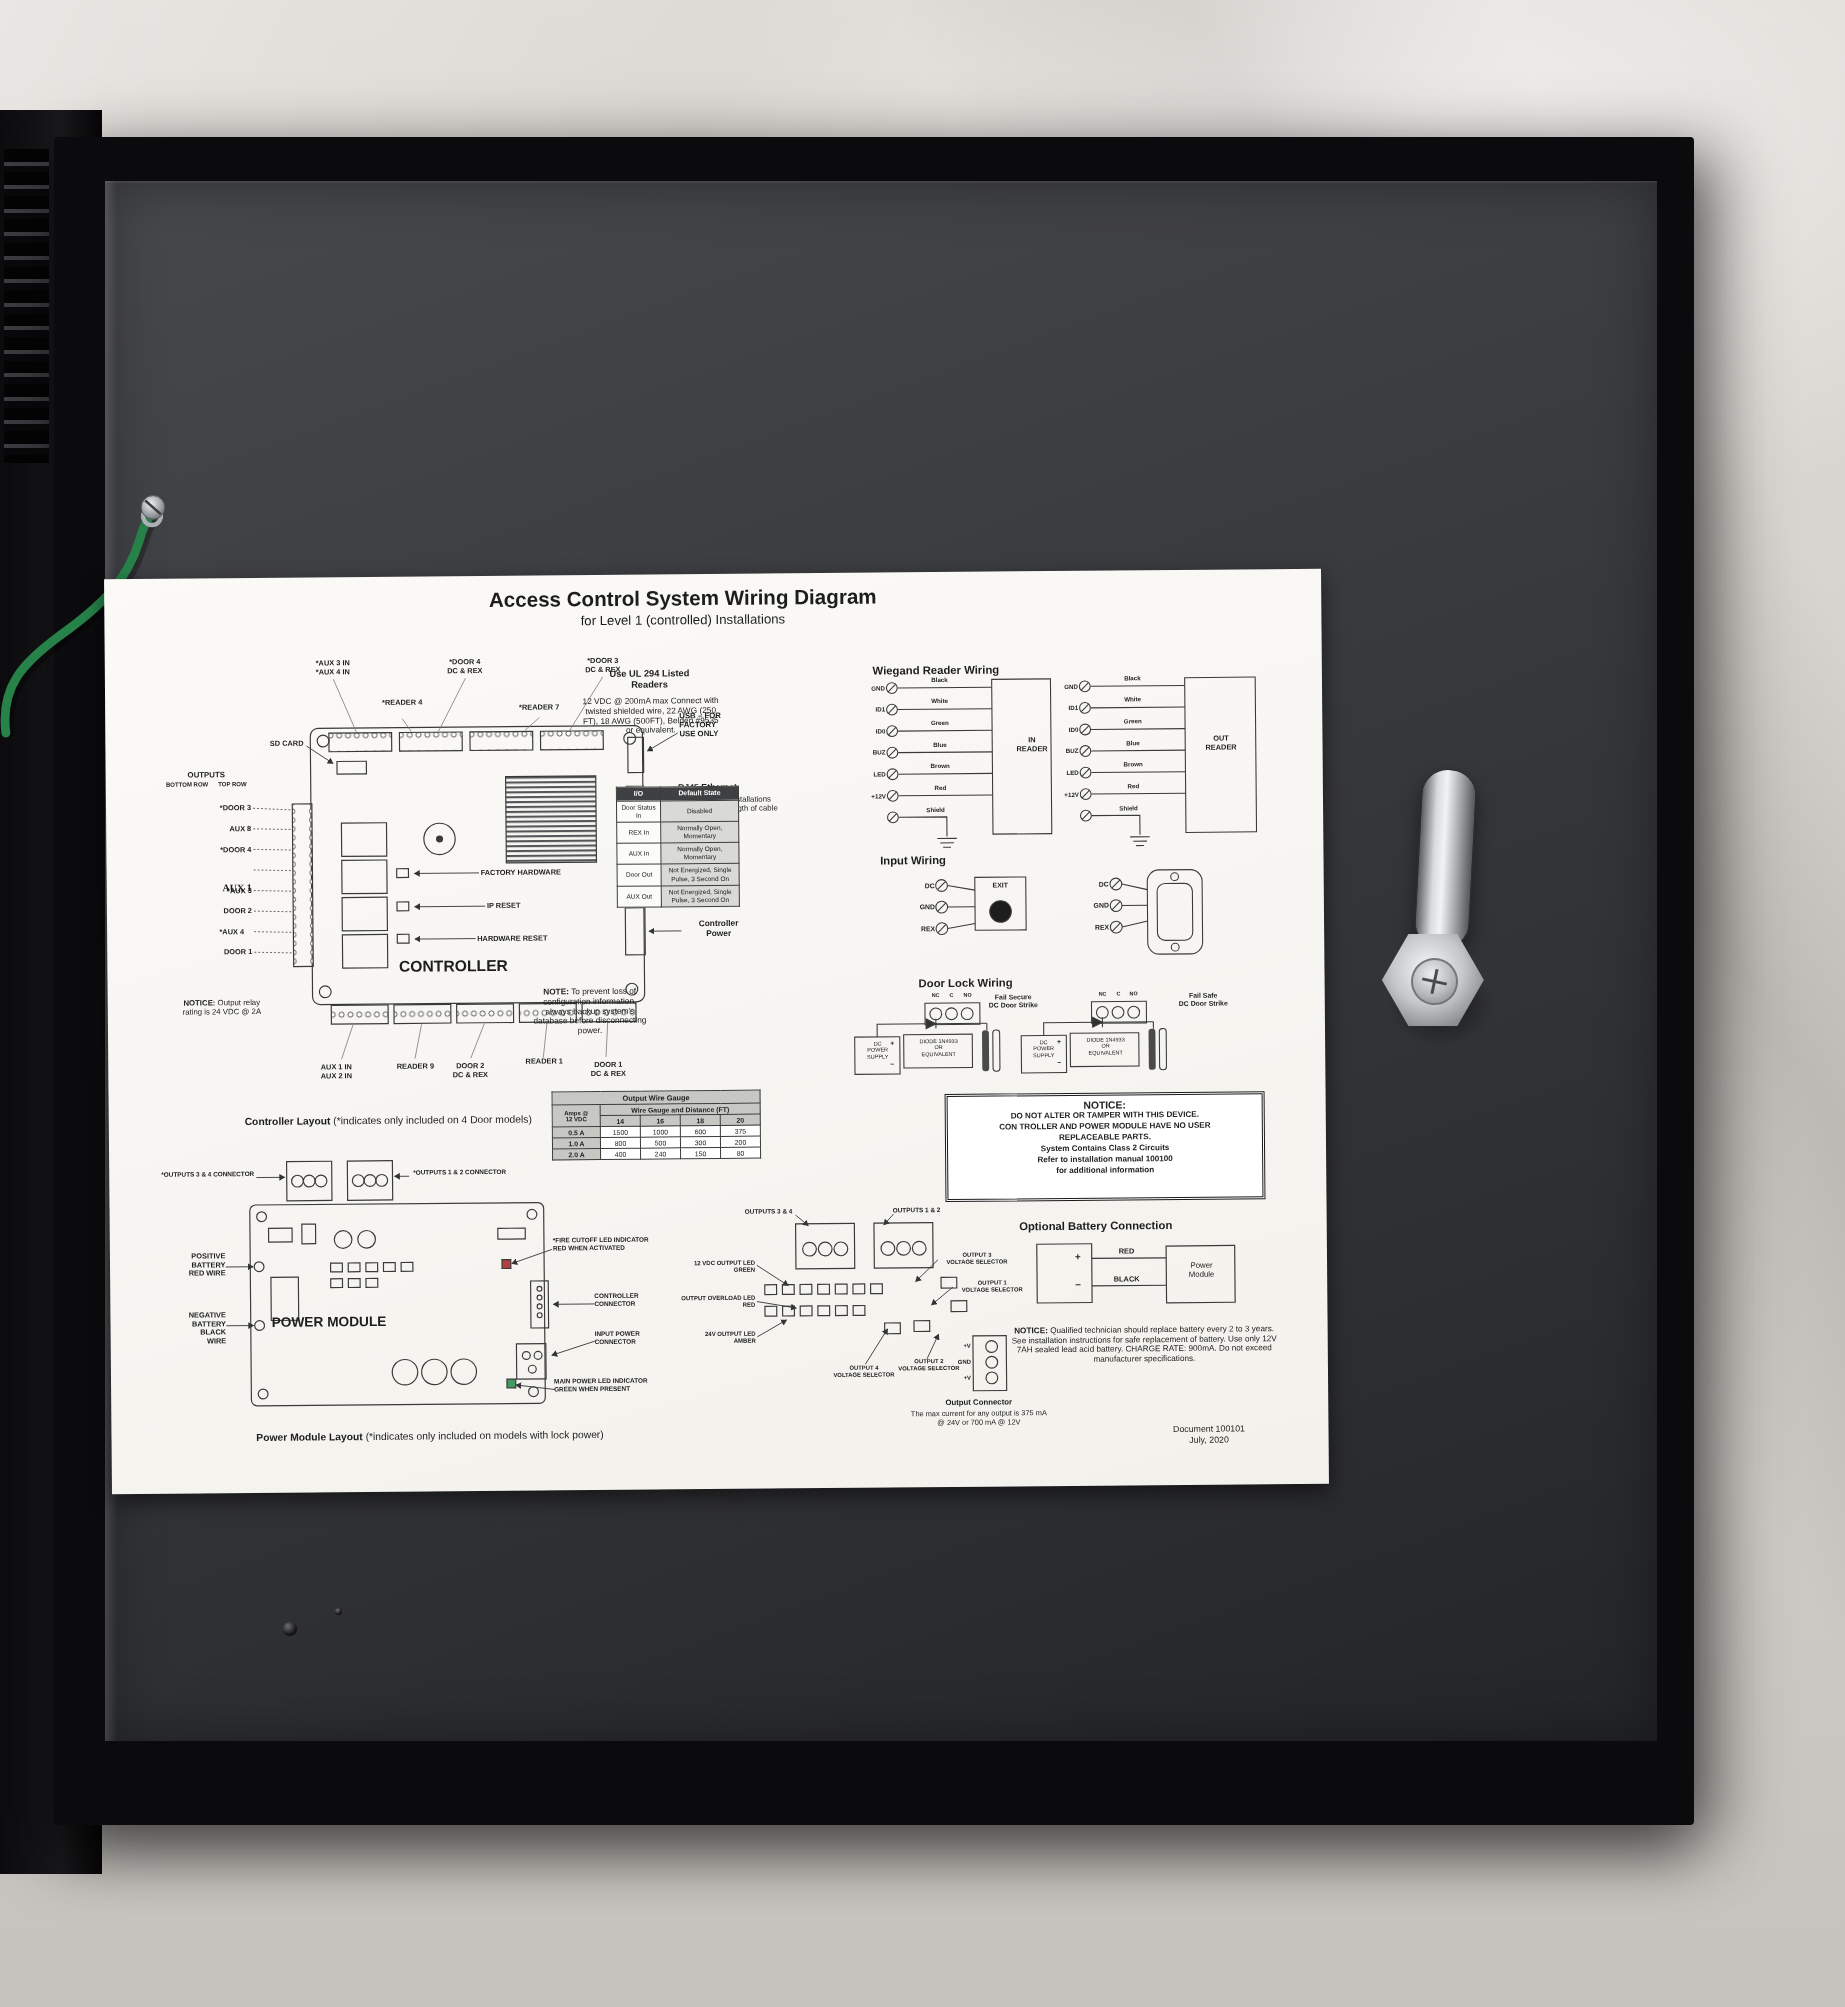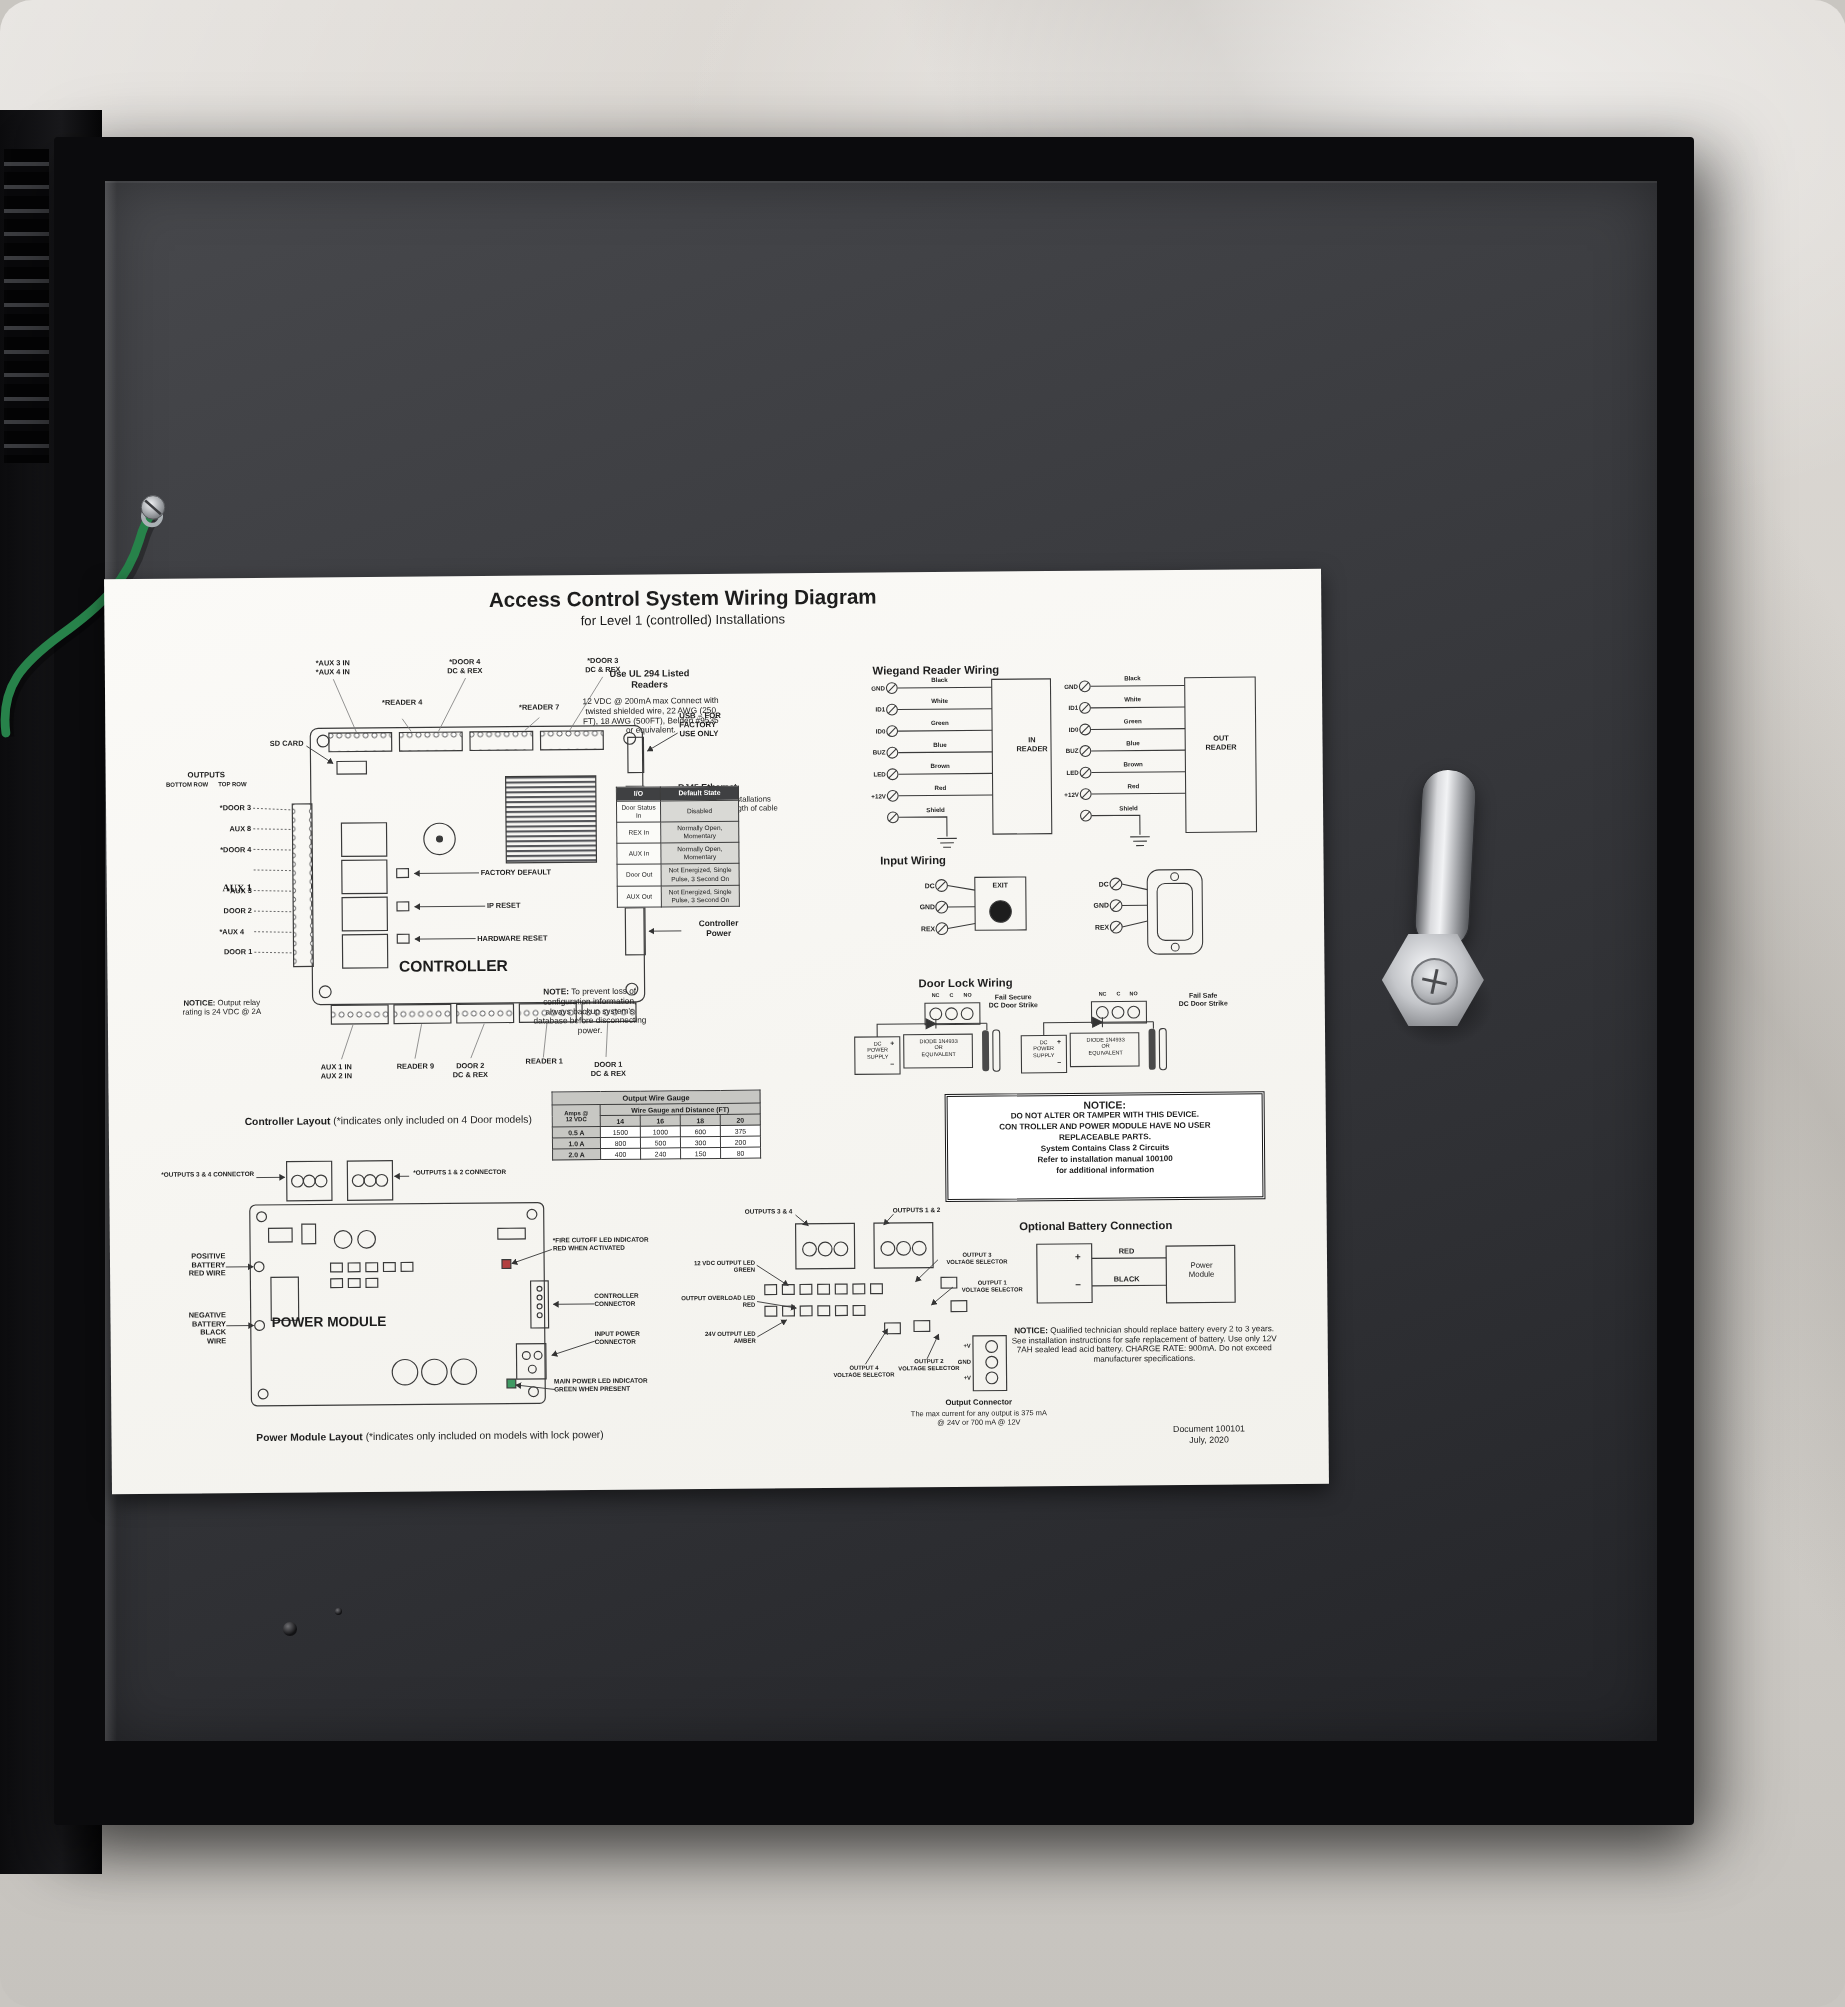--- a/index.html
+++ b/index.html
@@ -3,21 +3,20 @@
 <meta charset="utf-8">
 <style>
   html,body { margin:0; padding:0; background:#c9c6c1; }
   .scene { position:relative; width:1846px; height:2007px; overflow:hidden;
     font-family:"Liberation Sans",sans-serif;
     background:
       radial-gradient(1274px 686px at 78% 6%, rgba(255,255,255,.55), transparent 60%),
       linear-gradient(115deg, rgba(255,255,255,.35) 0%, transparent 28%),
       linear-gradient(60deg, transparent 68%, rgba(130,125,118,.28) 78%, transparent 88%),
       linear-gradient(180deg, #ddd9d4 0%, #d3d0cb 55%, #c6c3be 100%);
-    border-radius: 32px;
   }
   
   .cabinet-side { position:absolute; left:0; top:110px; width:102px; height:1764px;
     background:linear-gradient(90deg,#0c0c0e 0%, #1a1a1d 60%, #070708 100%); }
   .vents { position:absolute; left:3.9px; top:39px; width:45px; height:314px;
     background:repeating-linear-gradient(180deg, #050506 0 12.7px, #3d3e42 12.7px 16.7px, #0a0a0c 16.7px 23.5px); }
   
   .door { position:absolute; left:54px; top:137px; width:1640px; height:1688px;
     background:#0b0b0d; border-radius:3.9px;
     box-shadow: 0 29px 59px rgba(0,0,0,.5), 29px 11.8px 69px rgba(0,0,0,.35); }
@@ -423,21 +422,21 @@
     <div class="t b c" style="left:39px;top:192px;width:123px;font-size:7.8px;">OUTPUTS</div>
     <div class="t b c pw" style="left:33px;top:203px;width:135px;font-size:6px;">BOTTOM ROW      TOP ROW</div>
     <div class="t b r" style="left:57px;top:226px;width:88px;font-size:7.4px;">*DOOR 3</div>
     <div class="t b r" style="left:57px;top:247px;width:88px;font-size:7.4px;">AUX 8</div>
     <div class="t b r" style="left:57px;top:268px;width:88px;font-size:7.4px;">*DOOR 4</div>
     <div class="t b r" style="left:57px;top:304px;width:88px;font-size:10px;font-family:Liberation Serif, serif;">AUX 1</div>
     <div class="t b r" style="left:57px;top:309px;width:88px;font-size:7.4px;">*AUX 3</div>
     <div class="t b r" style="left:57px;top:329px;width:88px;font-size:7.4px;">DOOR 2</div>
     <div class="t b r" style="left:49px;top:350px;width:88px;font-size:7.4px;">*AUX 4</div>
     <div class="t b r" style="left:57px;top:370px;width:88px;font-size:7.4px;">DOOR 1</div>
-    <div class="t b" style="left:374px;top:293px;width:108px;font-size:7.4px;">FACTORY DEFAULT</div>
+    <div class="t b" style="left:374px;top:293px;width:108px;font-size:7.4px;">FACTORY HARDWARE</div>
     <div class="t b" style="left:380px;top:326px;width:108px;font-size:7.4px;">IP RESET</div>
     <div class="t b" style="left:370px;top:359px;width:108px;font-size:7.4px;">HARDWARE RESET</div>
     <div class="t b c" style="left:248px;top:381px;width:196px;font-size:15.7px;">CONTROLLER</div>
     <div class="t c" style="left:65px;top:420px;width:98px;font-size:7.8px;"><span class="b">NOTICE:</span><span> Output relay rating is 24 VDC @ 2A</span></div>
     <div class="t b c" style="left:191px;top:486px;width:74px;font-size:7.4px;">AUX 1 IN
 AUX 2 IN</div>
     <div class="t b c" style="left:270px;top:486px;width:74px;font-size:7.4px;">READER 9</div>
     <div class="t b c" style="left:325px;top:486px;width:74px;font-size:7.4px;">DOOR 2
 DC &amp; REX</div>
     <div class="t b c" style="left:399px;top:482px;width:74px;font-size:7.4px;text-align:center;">READER 1</div>

